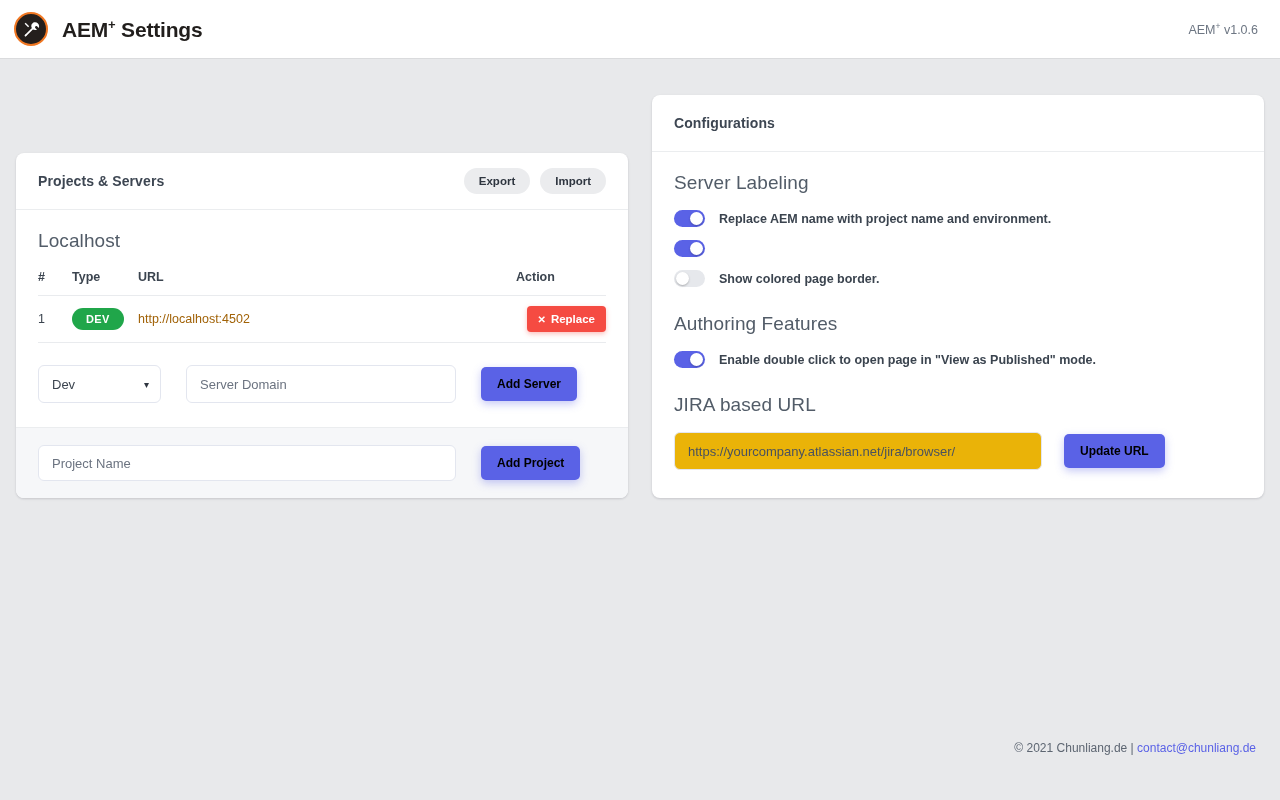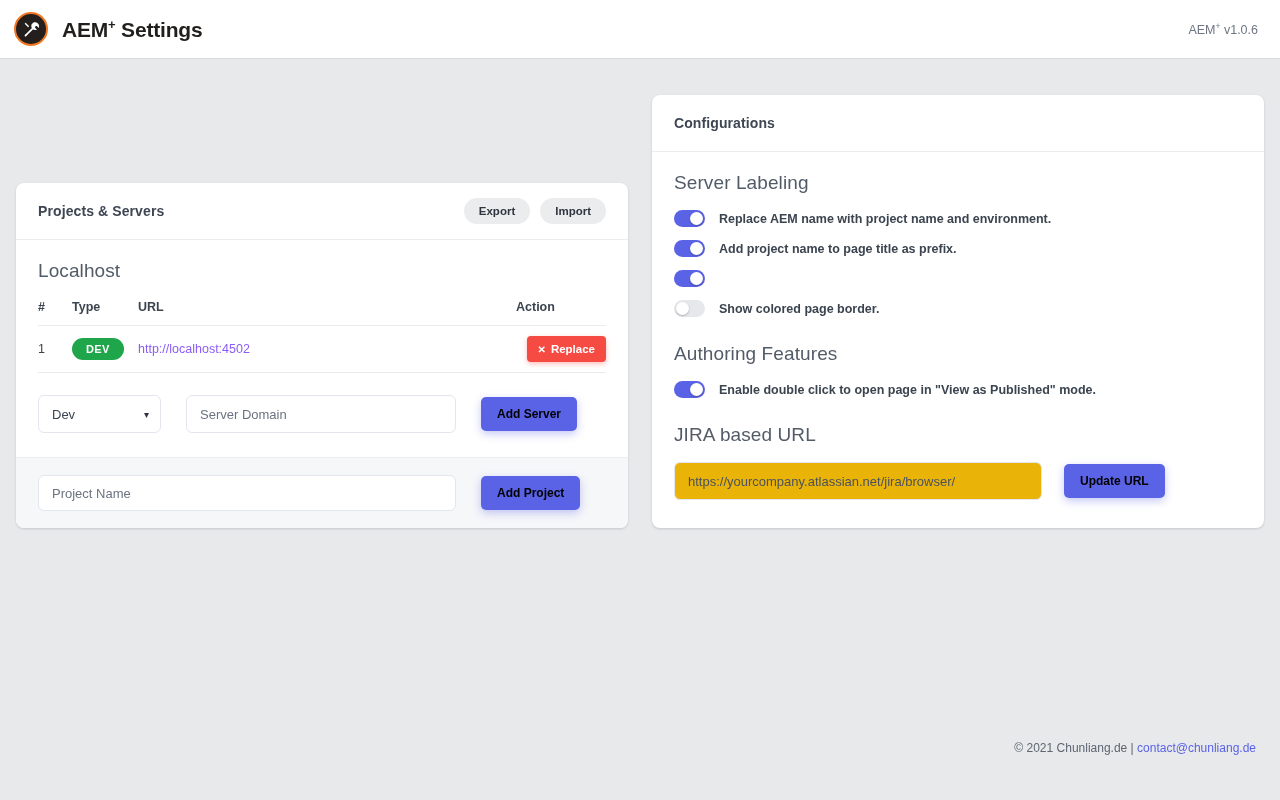--- a/index.html
+++ b/index.html
@@ -84,21 +84,21 @@
   .c-num    { width: 34px; }
   .c-type   { width: 66px; }
   .c-action { width: 90px; text-align: right; }
   th.c-action { text-align: right; padding-right: 4px; }
 
   .badge {
     display: inline-block; background: #20a64a; color: #fff;
     font-size: 11px; font-weight: bold; letter-spacing: .3px;
     border-radius: 11px; padding: 5px 14px;
   }
-  .url-link { color: #8b5cf6; text-decoration: none; font-size: 12.5px; }
+  .url-link { color: #a16207; text-decoration: none; font-size: 12.5px; }
   .btn-del {
     background: #f54b42; color: #fff; border: none; border-radius: 4px;
     font-size: 11.5px; font-weight: bold; padding: 7px 11px; cursor: pointer;
     box-shadow: 0 2px 5px rgba(245,75,66,.35);
     font-family: "Liberation Sans", sans-serif;
     display: inline-flex; align-items: center; gap: 5px;
   }
   .btn-del .x { font-size: 10px; font-weight: bold; }
 
   
@@ -279,26 +279,20 @@
         <div class="group">
           <div class="group-title">Server Labeling</div>
 
           <div class="toggle-row">
             <span class="switch on">
                 <span class="knob"></span>
               </span>
             <span class="toggle-label">Replace AEM name with project name and environment.</span>
           </div>
 
-          <div class="toggle-row">
-            <span class="switch on">
-                <span class="knob"></span>
-              </span>
-            <span class="toggle-label">Add project name to page title as prefix.</span>
-          </div>
 
           <div class="toggle-row">
             <span class="switch on">
                 <span class="knob"></span>
               </span>
           </div>
 
           <div class="toggle-row">
             <span class="switch off">
                 <span class="knob"></span>

